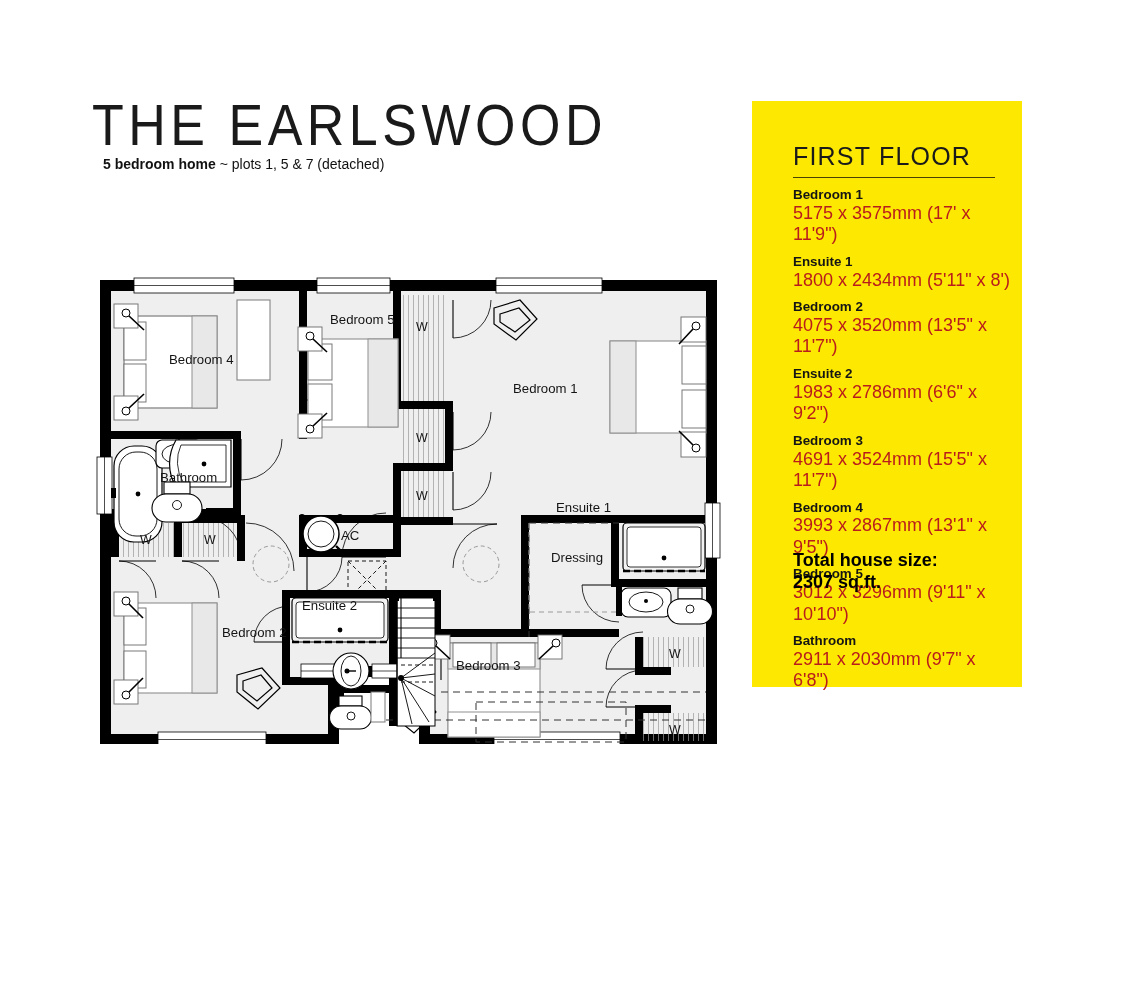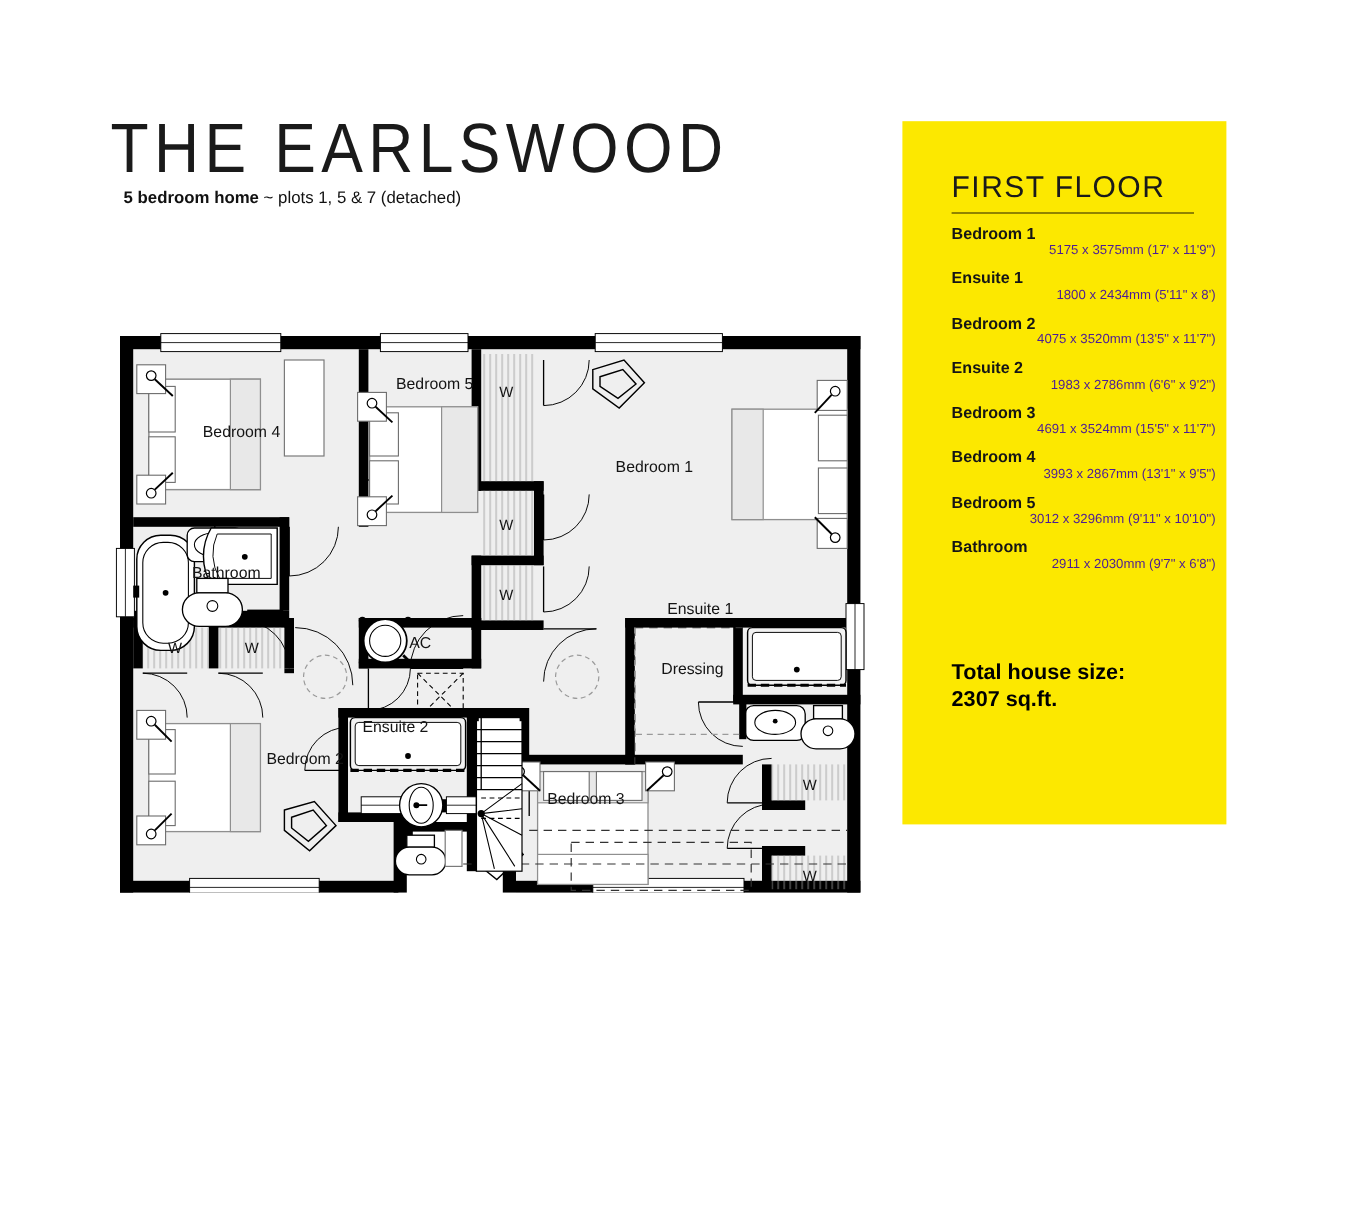--- a/index.html
+++ b/index.html
@@ -74,25 +74,24 @@
     width: 220px;
   }
   .room-entry { margin-bottom: 8.5px; }
   .room-entry .rname {
     font-size: 13.4px;
     font-weight: 700;
     color: #151515;
     line-height: 1.18;
   }
   .room-entry .rdim {
-    font-size: 11px;
+    font-size: 18px;
     font-weight: 400;
-    color: #4c1d95;
+    color: #b91c1c;
     line-height: 1.18;
-    text-align: right;
   }
   #total-block {
     position: absolute;
     left: 41px; top: 449px;
     width: 225px;
   }
   #total-label {
     font-size: 18px;
     font-weight: 700;
     color: #000000;

